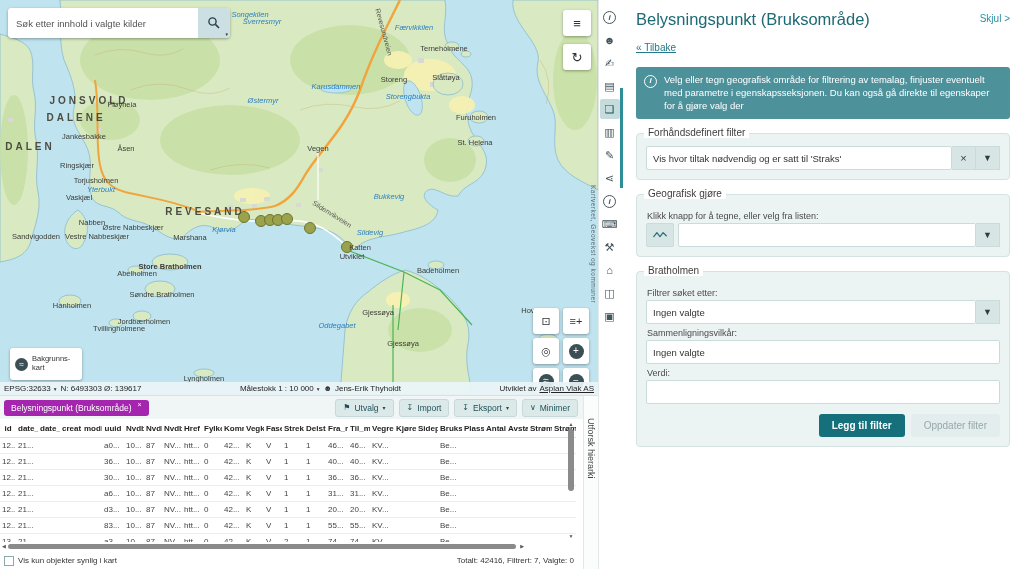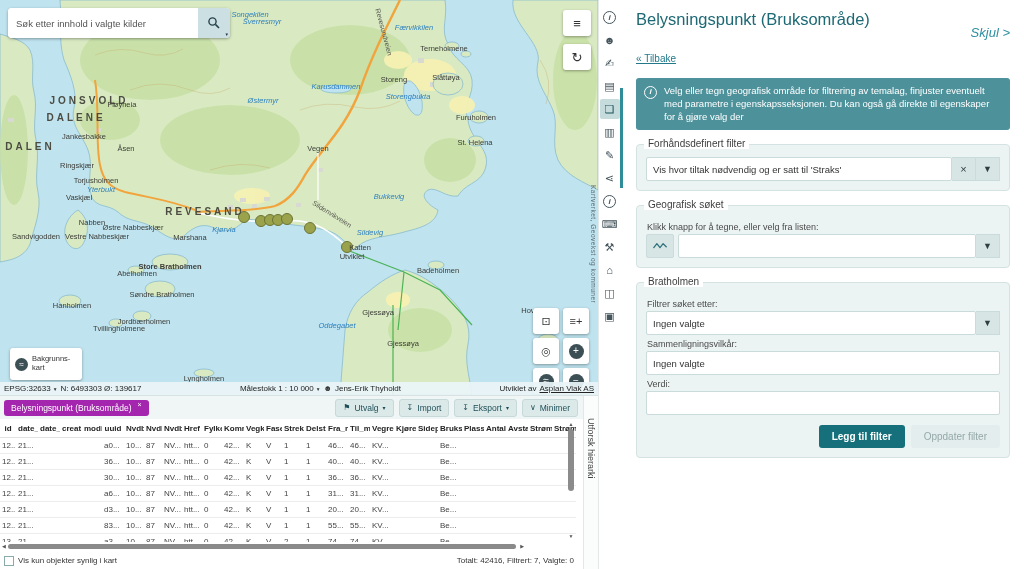--- a/index.html
+++ b/index.html
@@ -47,21 +47,21 @@
       font-size:11px;cursor:pointer;border-radius:2px;flex:0 0 auto;}
   .rail-item.active{background:#c6dcdc;color:#17505a;}
   .rail-item .circled{border:1px solid currentColor;border-radius:50%;width:11px;height:11px;display:flex;
       align-items:center;justify-content:center;font-size:8px;font-style:italic;font-weight:bold;}
   
   .right-panel{position:absolute;left:620px;top:0;width:404px;height:569px;background:#fff;box-sizing:border-box;
       padding:10px 14px 0 16px;overflow:hidden;}
   .panel-scroll-indicator{position:absolute;left:0;top:88px;width:3px;height:100px;background:#2f8d99;}
   .panel-head{display:flex;align-items:flex-start;}
   .panel-title{font-size:16.5px;color:#1d6974;flex:1;}
-  .hide-link{font-size:13px;font-style:italic;color:#2d8fa0;cursor:pointer;margin-top:15px;}
+  .hide-link{font-size:10px;color:#2d8fa0;cursor:pointer;margin-top:3px;}
   .back-link{display:inline-block;margin-top:13px;font-size:10px;color:#23798a;text-decoration:underline;cursor:pointer;}
   .info-banner{margin-top:12px;background:#4d929b;color:#fff;border-radius:3px;padding:7px 9px 7px 8px;
       display:flex;gap:7px;font-size:9.5px;line-height:1.35;}
   .info-banner .circled{border:1.2px solid #fff;border-radius:50%;width:11px;height:11px;min-width:11px;display:flex;
       align-items:center;justify-content:center;font-size:8px;font-style:italic;font-weight:bold;margin-top:1px;}
   .section{position:relative;border:1px solid #d4e2e2;background:#ecf3f3;border-radius:4px;margin-top:14px;
       padding:12px 9px 9px 9px;}
   .section-legend{position:absolute;top:-7px;left:7px;background:#fff;padding:0 4px;font-size:10px;color:#3d3d3d;}
   .field-label{font-size:9px;color:#4a4a4a;margin:4px 0 2px 1px;}
   .input-row{display:flex;align-items:center;}
@@ -399,21 +399,21 @@
     <div class="section">
       <span class="section-legend">Forhåndsdefinert filter</span>
       <div class="input-row">
         <input class="text-input" type="text" value="Vis hvor tiltak nødvendig og er satt til 'Straks'" style="">
         <button class="sq-btn x">×</button>
         <button class="sq-btn">▼</button>
       </div>
     </div>
 
     <div class="section">
-      <span class="section-legend">Geografisk søket</span>
+      <span class="section-legend">Geografisk gjøre</span>
       <div class="field-label">Klikk knapp for å tegne, eller velg fra listen:</div>
       <div class="input-row">
         <button class="draw-btn">
           <svg width="18" height="12" viewBox="0 0 18 12">
             <path d="M1,8 L5,3 L9,8 L13,3 L17,7" fill="none" stroke="#2a6f7a" stroke-width="1.6" stroke-linecap="round" stroke-linejoin="round"></path>
           </svg>
         </button>
         <input class="text-input" type="text" style="">
         <button class="sq-btn">▼</button>
       </div>

